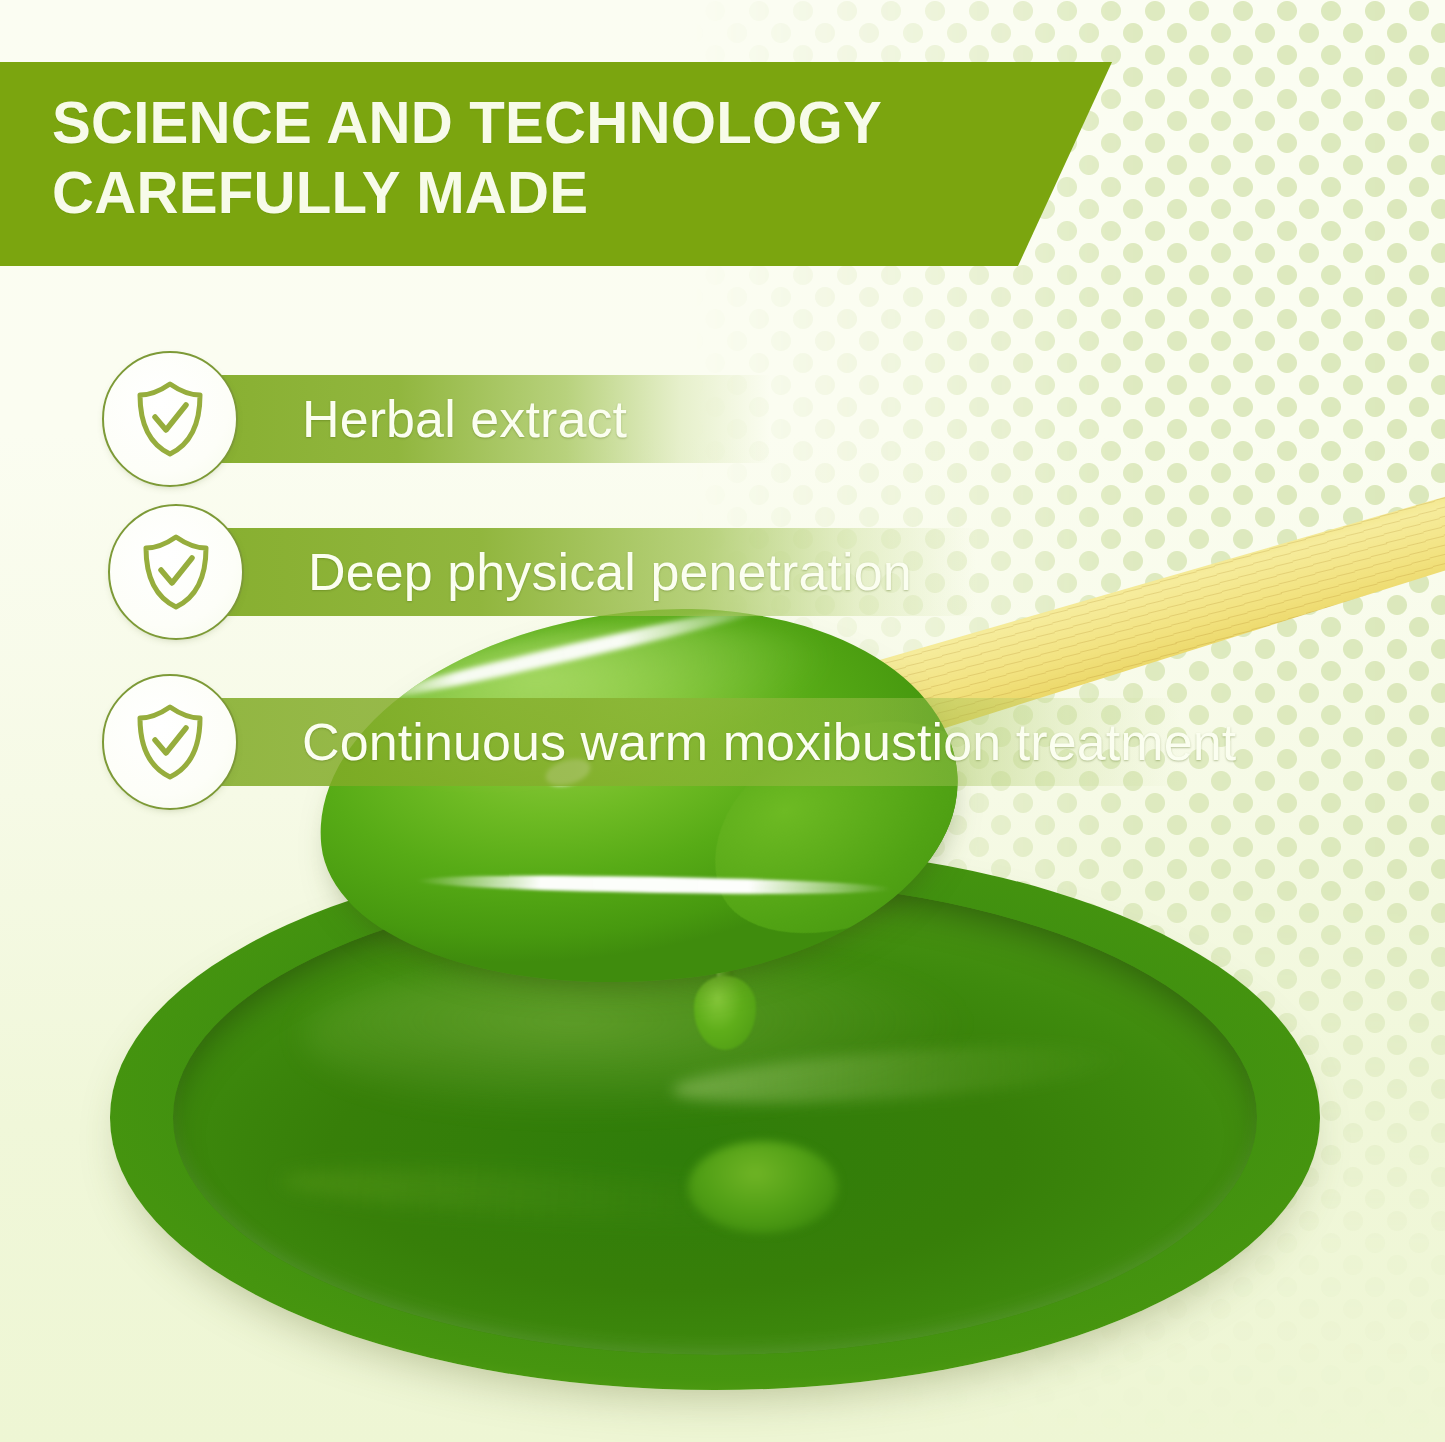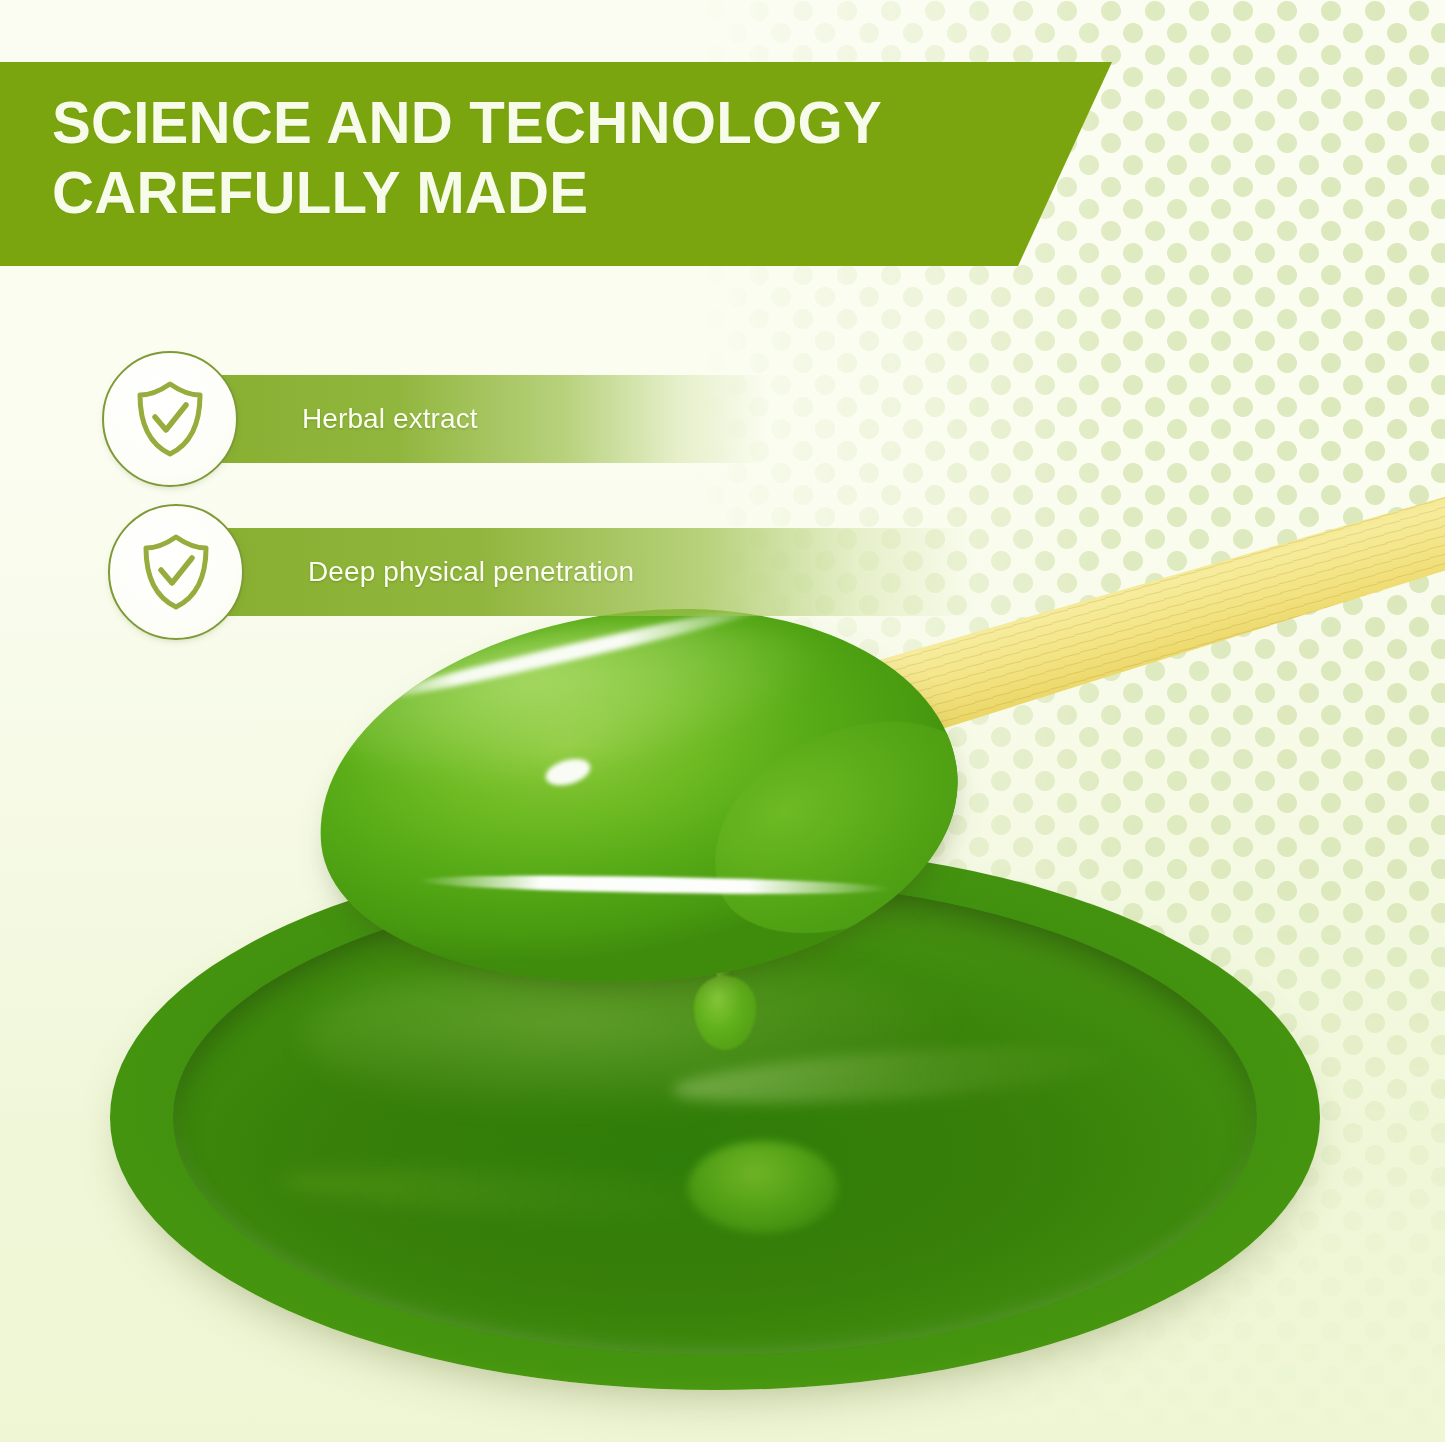--- a/index.html
+++ b/index.html
@@ -249,21 +249,21 @@
        rgba(133,173,44,.80) 40%,
        rgba(152,188,70,.58) 68%,
        rgba(188,212,128,.26) 88%,
        rgba(214,230,170,0) 100%);
   }
   .bar-label{
     position:absolute;
     left:132px; top:50%;
     transform:translateY(-50%);
     color:#fbfef0;
-    font-size:28px;
+    font-size:52px;
     font-weight:400;
     letter-spacing:.1px;
     white-space:nowrap;
     text-shadow:0 1px 2px rgba(70,95,15,.35);
   }
   .icon-circle{
     position:absolute;
     left:-68px; top:50%;
     transform:translateY(-50%);
     width:136px; height:136px;
@@ -337,14 +337,24 @@
     <div class="bar"></div>
     <span class="bar-label">Deep physical penetration</span>
     <div class="icon-circle">
       <svg width="74" height="80" viewBox="0 0 74 80" fill="none">
         <path d="M37 5 C50 14 60 16 67 16 C67 42 60 64 37 75 C14 64 7 42 7 16 C14 16 24 14 37 5 Z" stroke="#96ad3d" stroke-width="5" fill="none" stroke-linejoin="round"></path>
         <path d="M22 38 L33 51 L53 26" stroke="#96ad3d" stroke-width="5.5" fill="none" stroke-linecap="round" stroke-linejoin="round"></path>
       </svg>
     </div>
   </div>
 
+  <div class="feature f3">
+    <div class="bar"></div>
+    <span class="bar-label">Continuous warm moxibustion treatment</span>
+    <div class="icon-circle">
+      <svg width="74" height="80" viewBox="0 0 74 80" fill="none">
+        <path d="M37 5 C50 14 60 16 67 16 C67 42 60 64 37 75 C14 64 7 42 7 16 C14 16 24 14 37 5 Z" stroke="#96ad3d" stroke-width="5" fill="none" stroke-linejoin="round"></path>
+        <path d="M22 38 L33 51 L53 26" stroke="#96ad3d" stroke-width="5.5" fill="none" stroke-linecap="round" stroke-linejoin="round"></path>
+      </svg>
+    </div>
+  </div>
 
 </div>
 
 </body></html>

